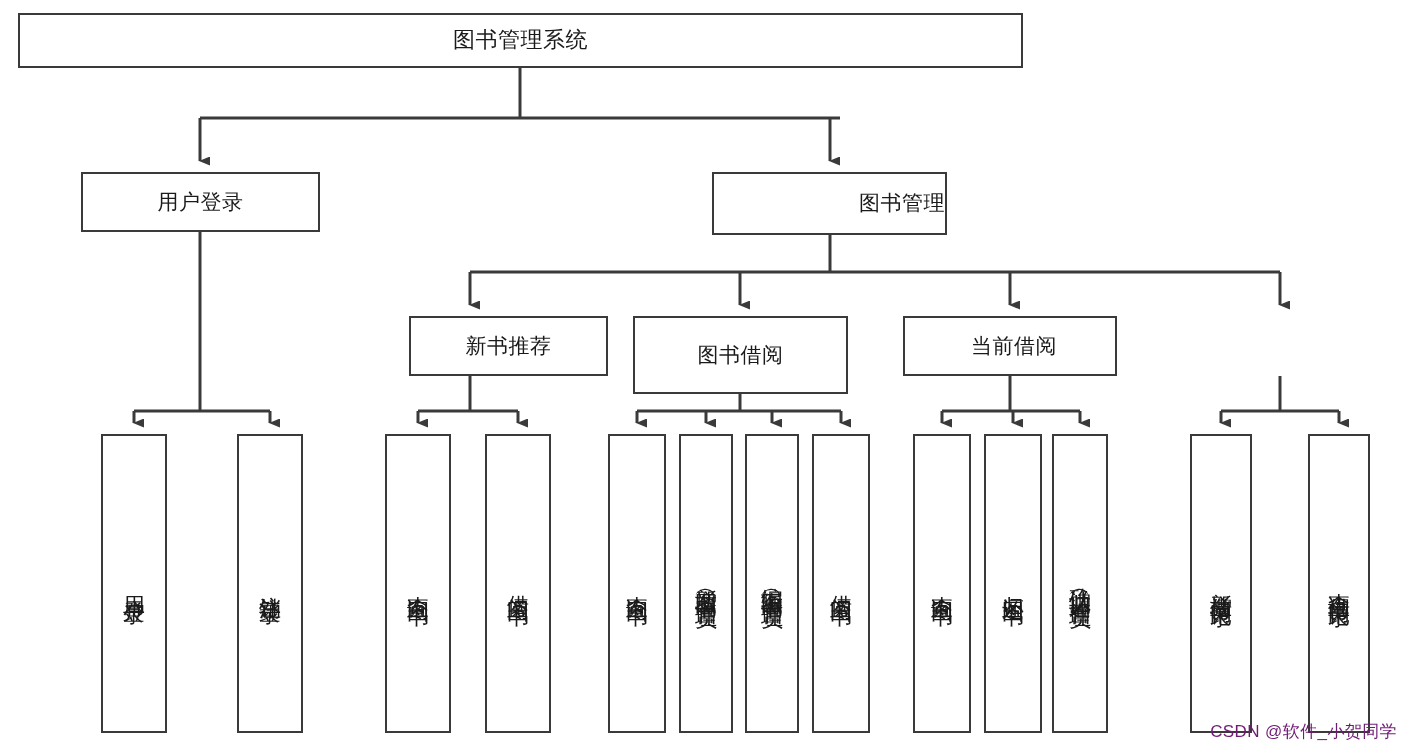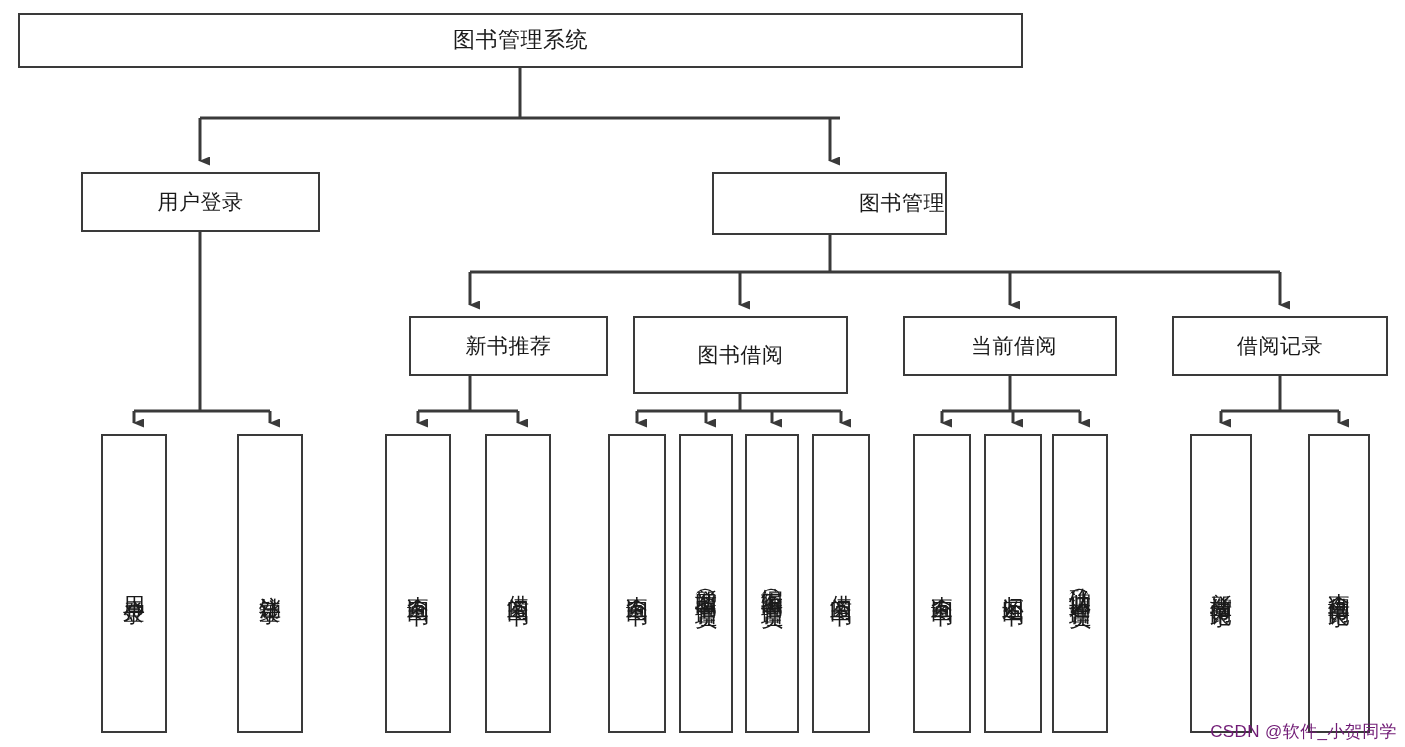--- a/index.html
+++ b/index.html
@@ -141,23 +141,20 @@
 
   <div class="node horizontal" style="left: 363px; top: 316px; width: 199px; height: 60px; margin-left: 46px;">
     <span class="node-label">新书推荐</span>
   </div>
   <div class="node horizontal" style="left: 633px; top: 316px; width: 215px; height: 78px;">
     <span class="node-label">图书借阅</span>
   </div>
   <div class="node horizontal" style="left: 903px; top: 316px; width: 214px; height: 60px; padding-left: 8px;">
     <span class="node-label">当前借阅</span>
   </div>
-  <div class="node horizontal" style="left: 1172px; top: 316px; width: 216px; height: 60px;">
-    <span class="node-label">借阅记录</span>
-  </div>
 
   <div class="node vertical" style="left: 101px; top: 434px; width: 66px; height: 299px;">
     <span class="node-label">用户登录</span>
   </div>
   <div class="node vertical" style="left: 237px; top: 434px; width: 66px; height: 299px;">
     <span class="node-label">注销登录</span>
   </div>
   <div class="node vertical" style="left: 385px; top: 434px; width: 66px; height: 299px;">
     <span class="node-label">查询图书</span>
   </div>

